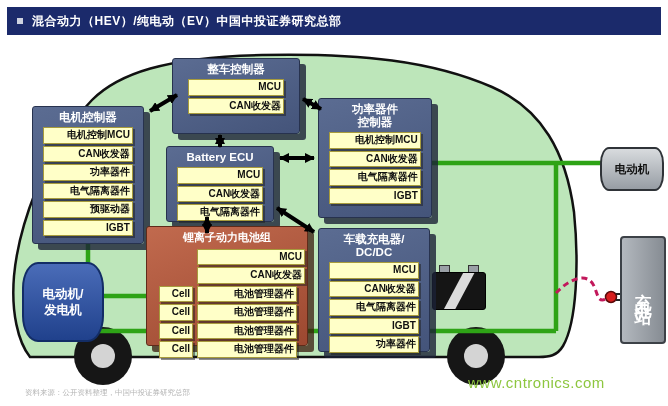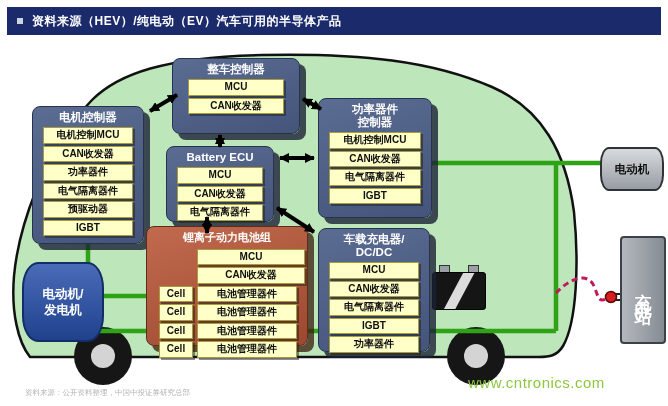--- a/index.html
+++ b/index.html
@@ -7,28 +7,28 @@
     position:relative;width:668px;height:406px;background:#ffffff;overflow:hidden;
     font-family:"Liberation Sans","DejaVu Sans",sans-serif;
   }
   
   #hdr{position:absolute;left:7px;top:7px;width:654px;height:28px;background:#1B2A6B;
        display:flex;align-items:center;padding-left:10px;box-sizing:border-box;}
   #hdr .bullet{width:6px;height:6px;background:#cdd2e0;margin-right:9px;flex:0 0 auto;}
   #hdr .ttl{color:#ffffff;font-size:12px;font-weight:bold;letter-spacing:.5px;}
   svg{position:absolute;left:0;top:0;}
   
-  .box{position:absolute;box-sizing:border-box;border-radius:8px;padding:2px 4px;}
+  .box{position:absolute;box-sizing:border-box;border-radius:3px;padding:2px 4px;}
   .bluebox{background:linear-gradient(160deg,#5b6c92,#44547a);border:1px solid #27324e;
            box-shadow:6px 6px 0 rgba(26,33,54,.8);}
   .redbox{background:linear-gradient(160deg,#c16a4e,#9c4830);border:1px solid #5f2b1a;
           box-shadow:6px 6px 0 rgba(58,25,12,.75);}
   .box .title{color:#ffffff;font-weight:bold;font-size:11.5px;text-align:center;line-height:1.15;margin:2px 0 3px;}
   .chip{background:#FFFFC8;border:1px solid #a79b3c;box-shadow:2px 2px 0 rgba(30,30,30,.5);
-        font-weight:bold;font-size:10px;color:#101010;text-align:center;padding:1px 2px;
+        font-weight:bold;font-size:10px;color:#101010;text-align:right;padding:1px 2px;
         margin:2px auto;width:88%;line-height:1.25;box-sizing:border-box;}
   .pack-chip{width:108px;margin:2px 0 2px 46px;}
   .cellrow{display:flex;gap:4px;margin:2px 6px 2px 8px;}
   .cellrow .chip{margin:0;}
   .chip-cell{width:34px;flex:0 0 auto;}
   .chip-bms{flex:1;}
   
   #generator{position:absolute;left:22px;top:262px;width:82px;height:80px;
              background:linear-gradient(180deg,#4a6cb8,#20418c);border:2px solid #132d66;
              border-radius:16px/26px;box-sizing:border-box;color:#fff;font-weight:bold;
@@ -52,21 +52,21 @@
   #src{position:absolute;left:25px;top:388px;font-size:7.5px;color:#b3b3b3;}
   #wm{position:absolute;left:468px;top:374px;font-size:15px;color:#8DC63F;letter-spacing:.5px;}
 </style>
 </head>
 <body>
 
 <div id="stage">
 
   <div id="hdr">
     <span class="bullet"></span>
-    <span class="ttl">资料来源（HEV）/纯电动（EV）汽车可用的半导体产品</span>
+    <span class="ttl">混合动力（HEV）/纯电动（EV）中国中投证券研究总部</span>
   </div>
 
   <svg width="668" height="406">
     <path d="M 30 357 C 18 342, 11 312, 14 276 C 18 232, 42 152, 92 100
          C 118 74, 165 57, 262 55 C 362 53, 432 61, 492 87
          C 542 109, 566 152, 574 212 C 579 262, 577 322, 563 346
          C 557 356, 549 357, 539 357 L 30 357 Z" fill="#BDE6BA" stroke="#111111" stroke-width="2.5"></path>
     <g>
       <circle cx="103" cy="356" r="29" fill="#161616"></circle>
       <circle cx="103" cy="356" r="12" fill="#d4d4d4"></circle>

